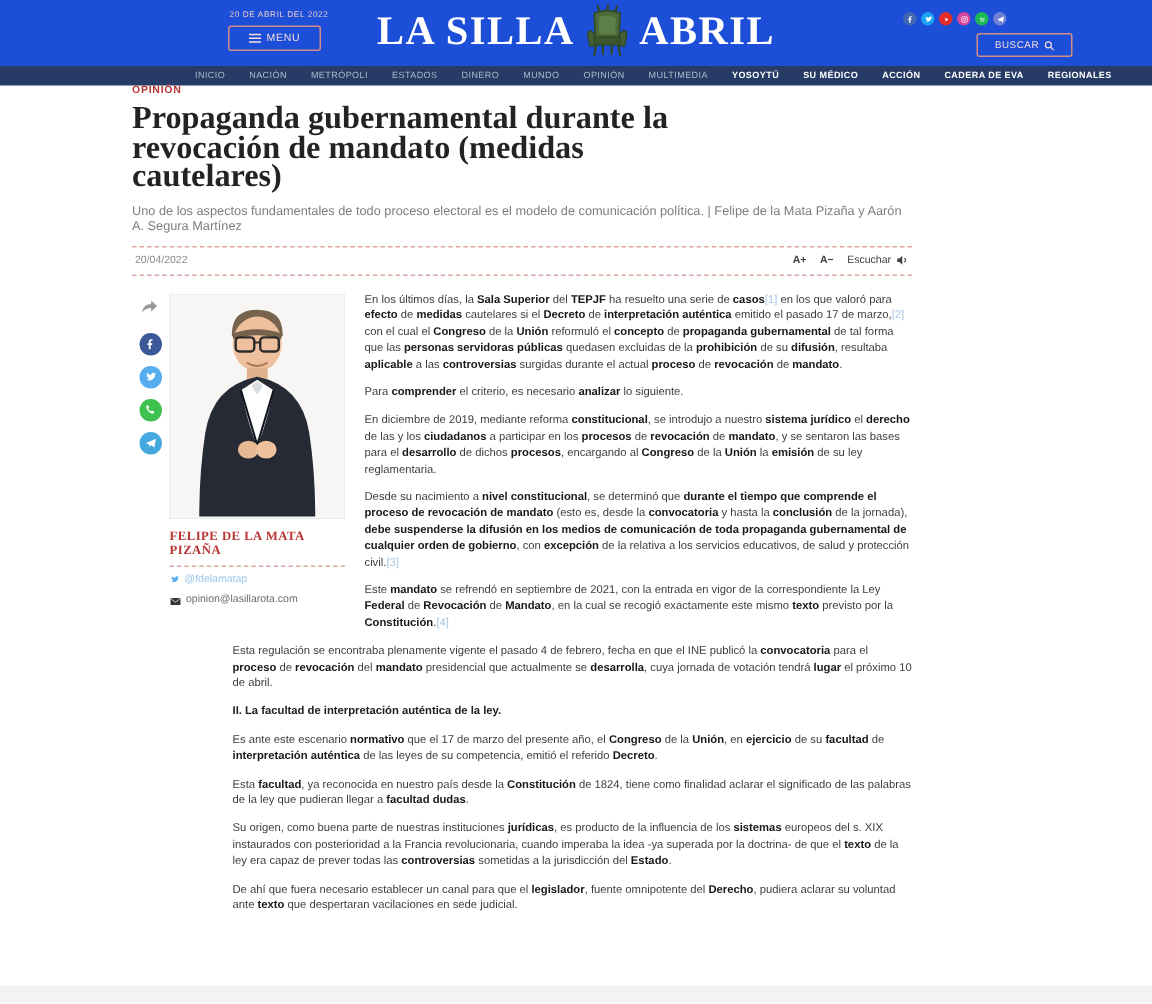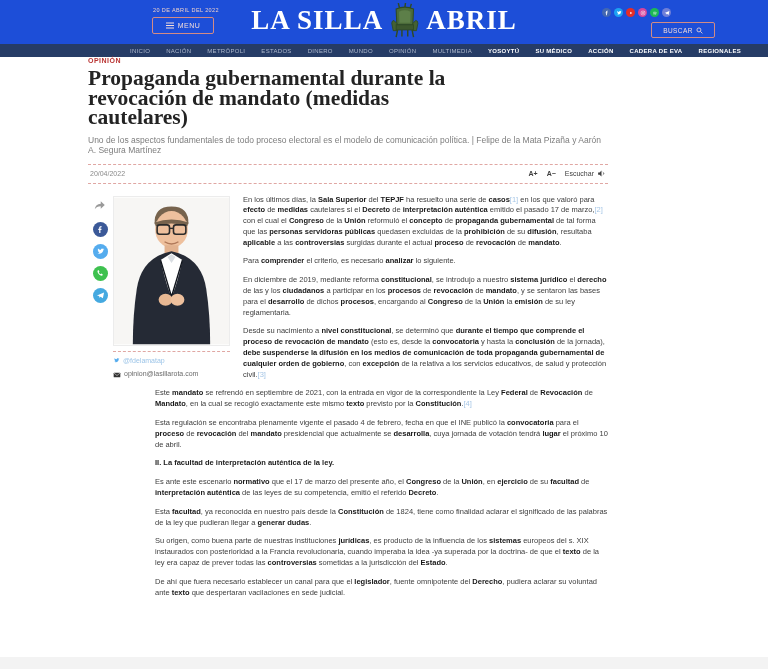--- a/index.html
+++ b/index.html
@@ -223,20 +223,21 @@
             <path d="M51 44.5 Q58 49 65 44.5" stroke="#b0795a" stroke-width="1.4" fill="none"></path>
             <path d="M51 48 L51 56 L65 56 L65 48 Z" fill="#e2b28f"></path>
             <path d="M58 54 Q28 60 23 92 Q19 118 19 148 L97 148 Q97 118 93 92 Q88 60 58 54 Z" fill="#252a35"></path>
             <path d="M58 56 L47 63 Q53 90 58 100 Q63 90 69 63 Z" fill="#ffffff"></path>
             <path d="M47 63 L58 100 M69 63 L58 100" stroke="#11151d" stroke-width="1.4" fill="none"></path>
             <path d="M54 60 L58 66 L62 60 L58 57 Z" fill="#d9dde2"></path>
             <ellipse cx="52" cy="103" rx="7" ry="6" fill="#e8b893"></ellipse>
             <ellipse cx="64" cy="103" rx="7" ry="6" fill="#eec09d"></ellipse>
           </svg>
         </div>
+        <div class="author-name">FELIPE DE LA MATA PIZAÑA</div>
         <div class="author-divider"></div>
         <div class="author-twitter">
           <svg viewBox="0 0 24 24" fill="#55acee">
               <path d="M22 5.8c-.7.3-1.5.5-2.3.6.8-.5 1.4-1.3 1.7-2.2-.8.5-1.6.8-2.5 1A3.6 3.6 0 0 0 12.7 8 10.2 10.2 0 0 1 5.3 4.2a3.6 3.6 0 0 0 1.1 4.8c-.6 0-1.1-.2-1.6-.4 0 1.7 1.2 3.2 2.9 3.5-.5.1-1 .2-1.6.1.5 1.4 1.8 2.4 3.3 2.5A7.2 7.2 0 0 1 4 16.1a10.1 10.1 0 0 0 5.5 1.6c6.6 0 10.2-5.5 10.2-10.2v-.5c.7-.5 1.3-1.1 1.8-1.8z"></path>
             </svg>
           <span>@fdelamatap</span>
         </div>
         <div class="author-email">
           <svg viewBox="0 0 24 24">
               <rect x="2" y="5" width="20" height="14" rx="1.5" fill="#333"></rect>
@@ -247,20 +248,20 @@
       </div>
 
     <p class="body-para">En los últimos días, la <b>Sala Superior</b> del <b>TEPJF</b> ha resuelto una serie de <b>casos</b><a class="fn">[1]</a> en los que valoró para <b>efecto</b> de <b>medidas</b> cautelares si el <b>Decreto</b> de <b>interpretación auténtica</b> emitido el pasado 17 de marzo,<a class="fn">[2]</a> con el cual el <b>Congreso</b> de la <b>Unión</b> reformuló el <b>concepto</b> de <b>propaganda gubernamental</b> de tal forma que las <b>personas servidoras públicas</b> quedasen excluidas de la <b>prohibición</b> de su <b>difusión</b>, resultaba <b>aplicable</b> a las <b>controversias</b> surgidas durante el actual <b>proceso</b> de <b>revocación</b> de <b>mandato</b>.</p>
         <p class="body-para">Para <b>comprender</b> el criterio, es necesario <b>analizar</b> lo siguiente.</p>
         <p class="body-para">En diciembre de 2019, mediante reforma <b>constitucional</b>, se introdujo a nuestro <b>sistema jurídico</b> el <b>derecho</b> de las y los <b>ciudadanos</b> a participar en los <b>procesos</b> de <b>revocación</b> de <b>mandato</b>, y se sentaron las bases para el <b>desarrollo</b> de dichos <b>procesos</b>, encargando al <b>Congreso</b> de la <b>Unión</b> la <b>emisión</b> de su ley reglamentaria.</p>
         <p class="body-para">Desde su nacimiento a <b>nivel constitucional</b>, se determinó que <b>durante el tiempo que comprende el proceso de revocación de mandato</b> (esto es, desde la <b>convocatoria</b> y hasta la <b>conclusión</b> de la jornada), <b>debe suspenderse la difusión en los medios de comunicación de toda propaganda gubernamental de cualquier orden de gobierno</b>, con <b>excepción</b> de la relativa a los servicios educativos, de salud y protección civil.<a class="fn">[3]</a></p>
         <p class="body-para">Este <b>mandato</b> se refrendó en septiembre de 2021, con la entrada en vigor de la correspondiente la Ley <b>Federal</b> de <b>Revocación</b> de <b>Mandato</b>, en la cual se recogió exactamente este mismo <b>texto</b> previsto por la <b>Constitución</b>.<a class="fn">[4]</a></p>
         <p class="body-para">Esta regulación se encontraba plenamente vigente el pasado 4 de febrero, fecha en que el INE publicó la <b>convocatoria</b> para el <b>proceso</b> de <b>revocación</b> del <b>mandato</b> presidencial que actualmente se <b>desarrolla</b>, cuya jornada de votación tendrá <b>lugar</b> el próximo 10 de abril.</p>
         <p class="heading-para">II. La facultad de interpretación auténtica de la ley.</p>
         <p class="body-para">Es ante este escenario <b>normativo</b> que el 17 de marzo del presente año, el <b>Congreso</b> de la <b>Unión</b>, en <b>ejercicio</b> de su <b>facultad</b> de <b>interpretación auténtica</b> de las leyes de su competencia, emitió el referido <b>Decreto</b>.</p>
-        <p class="body-para">Esta <b>facultad</b>, ya reconocida en nuestro país desde la <b>Constitución</b> de 1824, tiene como finalidad aclarar el significado de las palabras de la ley que pudieran llegar a <b>generar dudas</b>.</p>
+        <p class="body-para">Esta <b>facultad</b>, ya reconocida en nuestro país desde la <b>Constitución</b> de 1824, tiene como finalidad aclarar el significado de las palabras de la ley que pudieran llegar a <b>facultad dudas</b>.</p>
         <p class="body-para">Su origen, como buena parte de nuestras instituciones <b>jurídicas</b>, es producto de la influencia de los <b>sistemas</b> europeos del s. XIX instaurados con posterioridad a la Francia revolucionaria, cuando imperaba la idea -ya superada por la doctrina- de que el <b>texto</b> de la ley era capaz de prever todas las <b>controversias</b> sometidas a la jurisdicción del <b>Estado</b>.</p>
         <p class="body-para">De ahí que fuera necesario establecer un canal para que el <b>legislador</b>, fuente omnipotente del <b>Derecho</b>, pudiera aclarar su voluntad ante <b>texto</b> que despertaran vacilaciones en sede judicial.</p>
       </div>
   </div>
 </main>
 
 <div class="footer-band"></div>
 
 </body></html>

